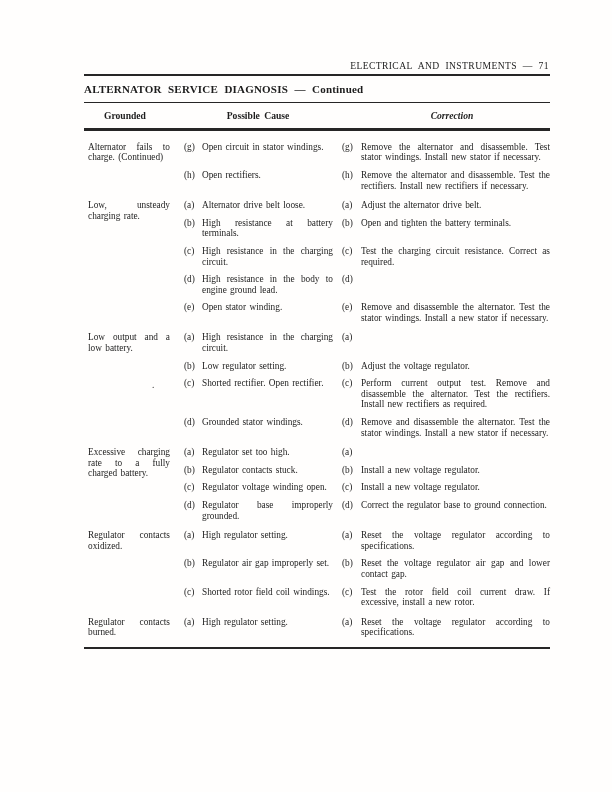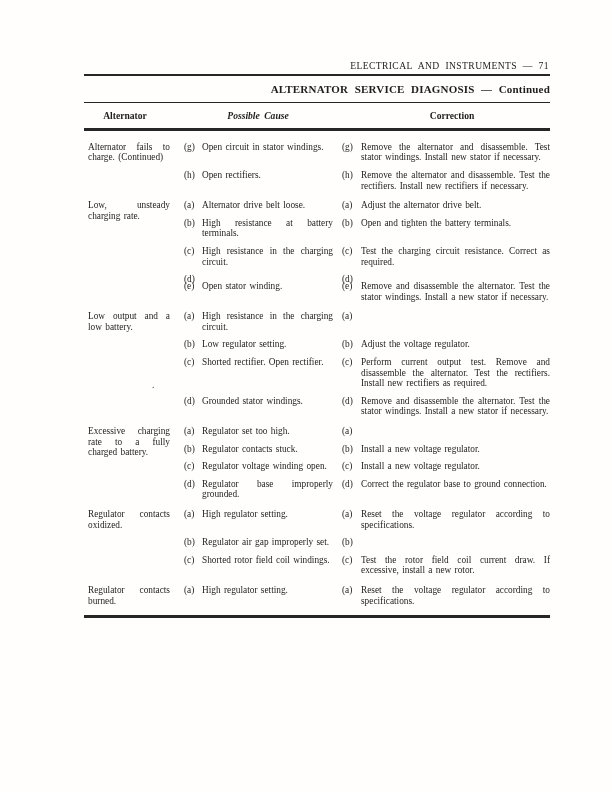--- a/index.html
+++ b/index.html
@@ -19,33 +19,33 @@
   }
   .rule { background: #262626; }
   .rule.thin  { height: 1.7px; }
   .rule.thick { height: 2.4px; }
   .rule.r1 { margin-top: 3px; }
   .rule.r2 { margin-top: 7px; }
   .rule.r4 { margin-top: 1px; margin-bottom: 11px; }
   .rule.r5 { margin-top: 0px; }
 
   .doc-title {
-    margin-top: 7px; text-align: right; font-weight: bold;
+    margin-top: 7px; text-align: left; font-weight: bold;
     font-size: 11px; line-height: 12px; word-spacing: 3.5px; letter-spacing: 0.2px;
   }
 
   .thead {
     display: grid; grid-template-columns: 100px 158px 208px;
     padding: 7px 0 6px 0; font-weight: bold; font-size: 9.6px; line-height: 11px;
     word-spacing: 2px;
   }
   .th { text-align: center; }
   .th1 { padding-right: 18px; }
-  .th2 { padding-right: 10px; font-style: italic; }
-  .th3 { padding-left: 12px; }
+  .th2 { padding-right: 10px; }
+  .th3 { padding-left: 12px; font-style: italic; }
 
   .group {
     display: grid; grid-template-columns: 100px 158px 208px;
     row-gap: 7px; margin-bottom: 9px;
     font-size: 9.3px; line-height: 10.6px; word-spacing: 1px;
   }
   .cond {
     grid-column: 1; padding: 0 14px 0 4px; text-align: justify; font-family: Liberation Serif, serif;
   }
   .cell { position: relative; text-align: justify; }
@@ -61,21 +61,21 @@
 <div class="sheet">
   <div class="content">
 
     <div class="running-head">ELECTRICAL AND INSTRUMENTS — 71</div>
     <div class="rule thin r1"></div>
 
     <div class="doc-title">ALTERNATOR SERVICE DIAGNOSIS — Continued</div>
     <div class="rule thin r2"></div>
 
     <div class="thead">
-      <div class="th th1">Alternator</div>
+      <div class="th th1">Grounded</div>
       <div class="th th2">Possible Cause</div>
       <div class="th th3">Correction</div>
     </div>
     <div class="rule thick r4"></div>
 
     <div class="group">
       <div class="cond" style="grid-row:1 / span 2">Alternator fails to charge. (Continued)</div>
       <div class="cell cause" style="grid-row:1">
         <span class="lbl">(g)</span>
         <span>Open circuit in stator windings.</span>
@@ -115,20 +115,21 @@
       <div class="cell cause" style="grid-row:3">
         <span class="lbl">(c)</span>
         <span>High resistance in the charging circuit.</span>
       </div>
       <div class="cell corr" style="grid-row:3">
         <span class="lbl">(c)</span>
         <span>Test the charging circuit resistance. Correct as required.</span>
       </div>
       <div class="cell cause" style="grid-row:4">
         <span class="lbl">(d)</span>
+        <span>High resistance in the body to engine ground lead.</span>
       </div>
       <div class="cell corr" style="grid-row:4">
         <span class="lbl">(d)</span>
       </div>
       <div class="cell cause" style="grid-row:5">
         <span class="lbl">(e)</span>
         <span>Open stator winding.</span>
       </div>
       <div class="cell corr" style="grid-row:5">
         <span class="lbl">(e)</span>
@@ -215,20 +216,21 @@
       <div class="cell corr" style="grid-row:1">
         <span class="lbl">(a)</span>
         <span>Reset the voltage regulator according to specifications.</span>
       </div>
       <div class="cell cause" style="grid-row:2">
         <span class="lbl">(b)</span>
         <span>Regulator air gap improperly set.</span>
       </div>
       <div class="cell corr" style="grid-row:2">
         <span class="lbl">(b)</span>
+        <span>Reset the voltage regulator air gap and lower contact gap.</span>
       </div>
       <div class="cell cause" style="grid-row:3">
         <span class="lbl">(c)</span>
         <span>Shorted rotor field coil windings.</span>
       </div>
       <div class="cell corr" style="grid-row:3">
         <span class="lbl">(c)</span>
         <span>Test the rotor field coil current draw. If excessive, install a new rotor.</span>
       </div>
     </div>

